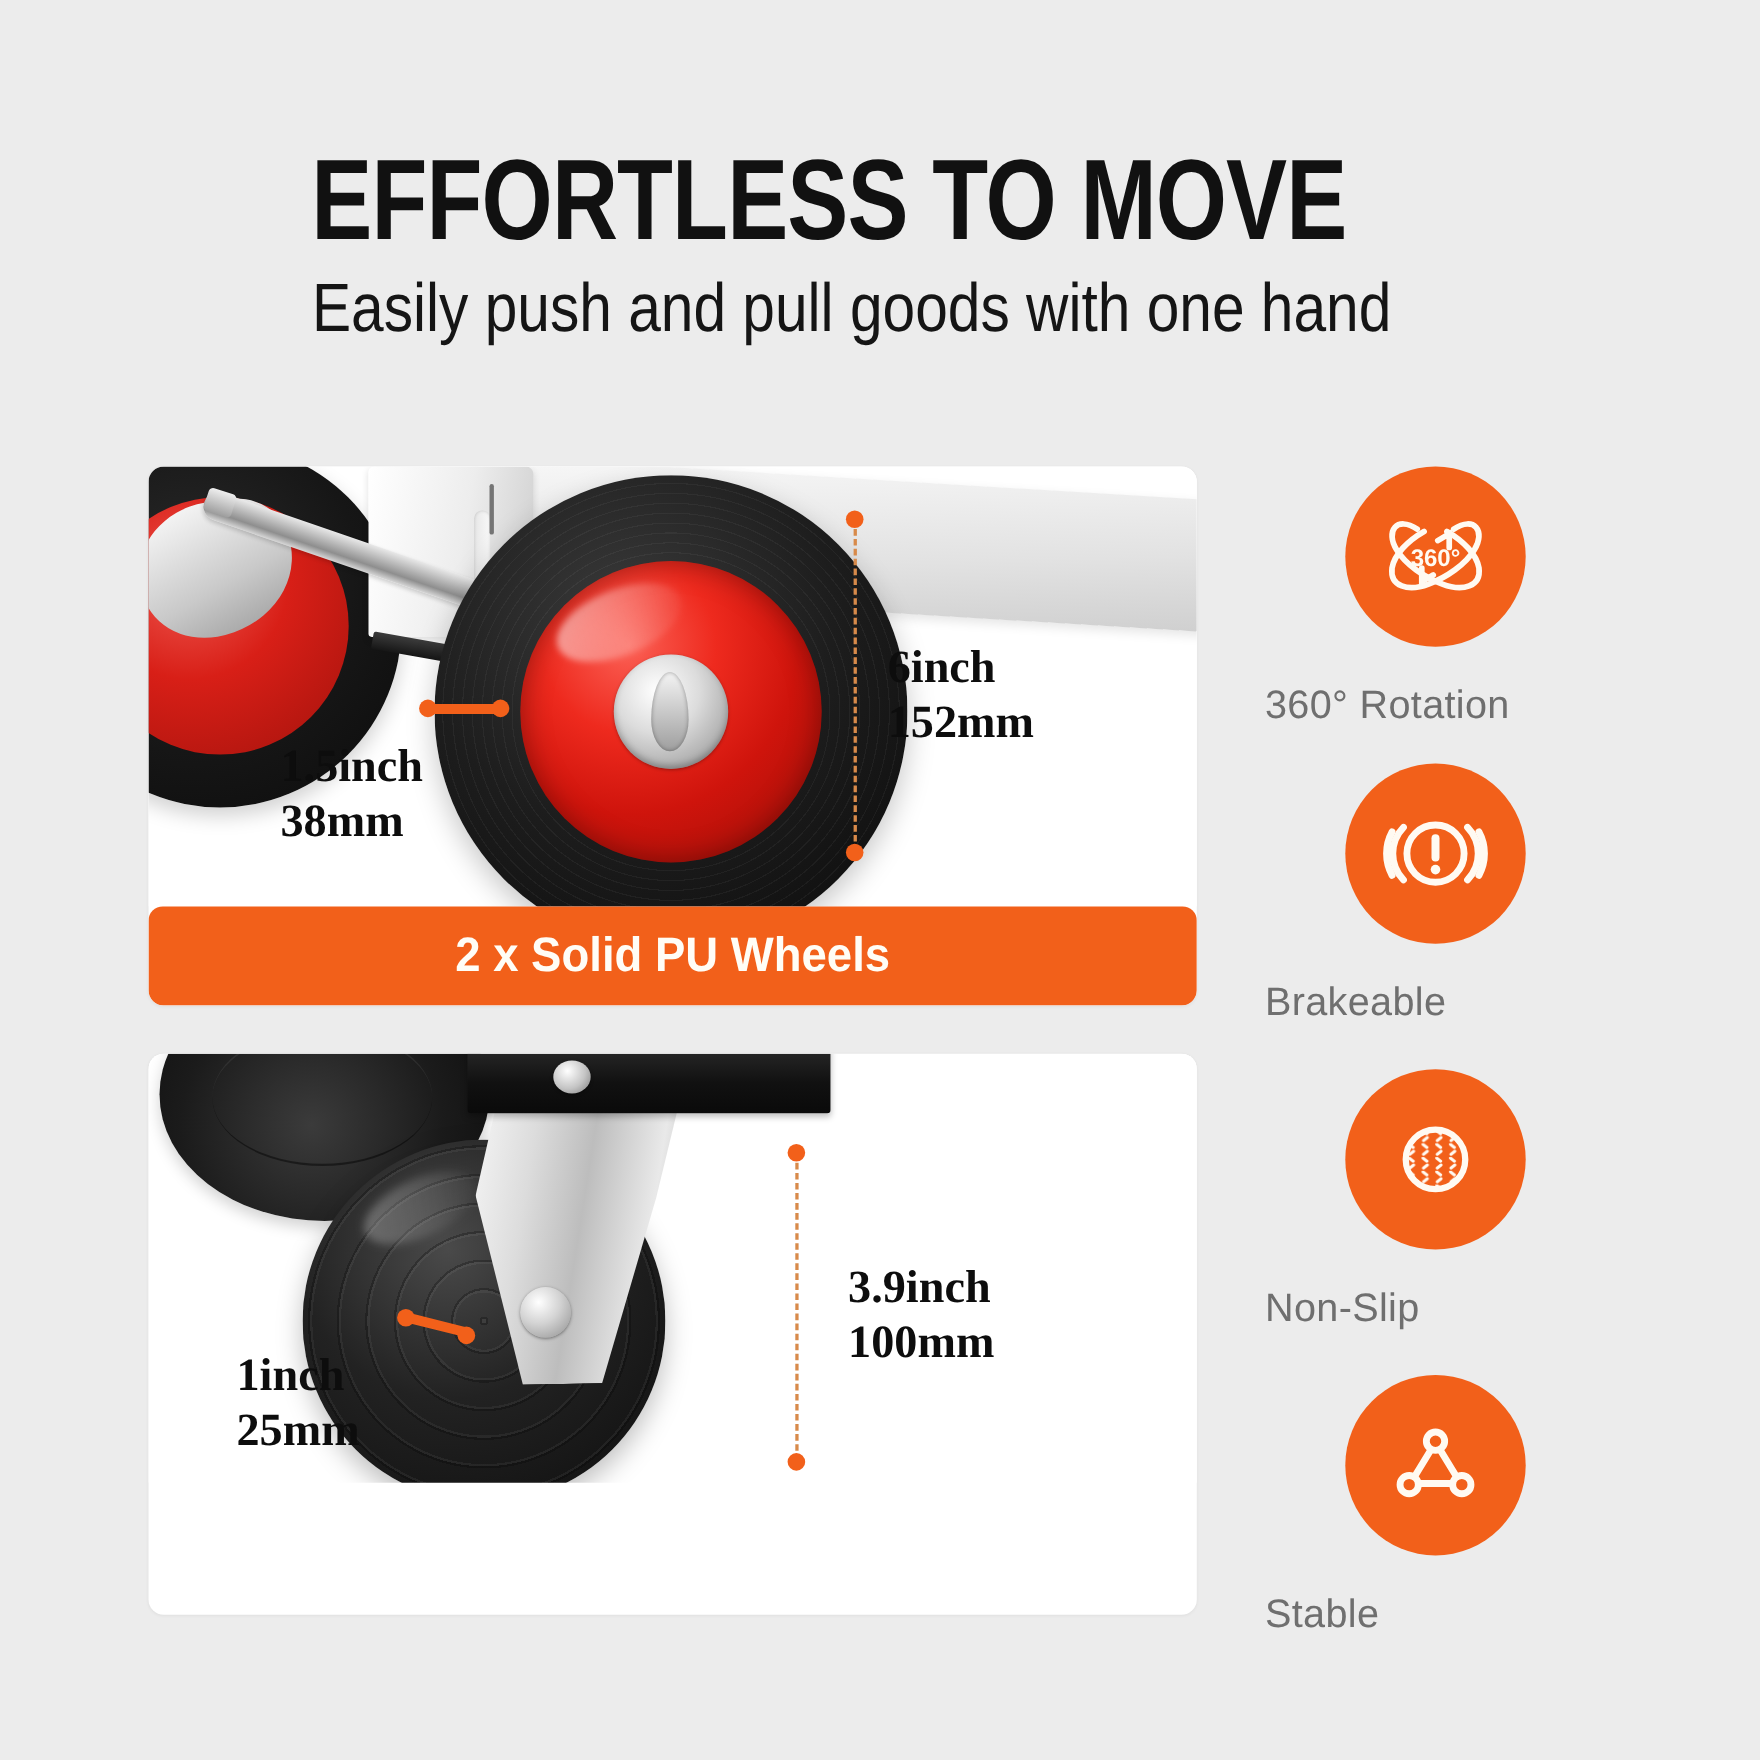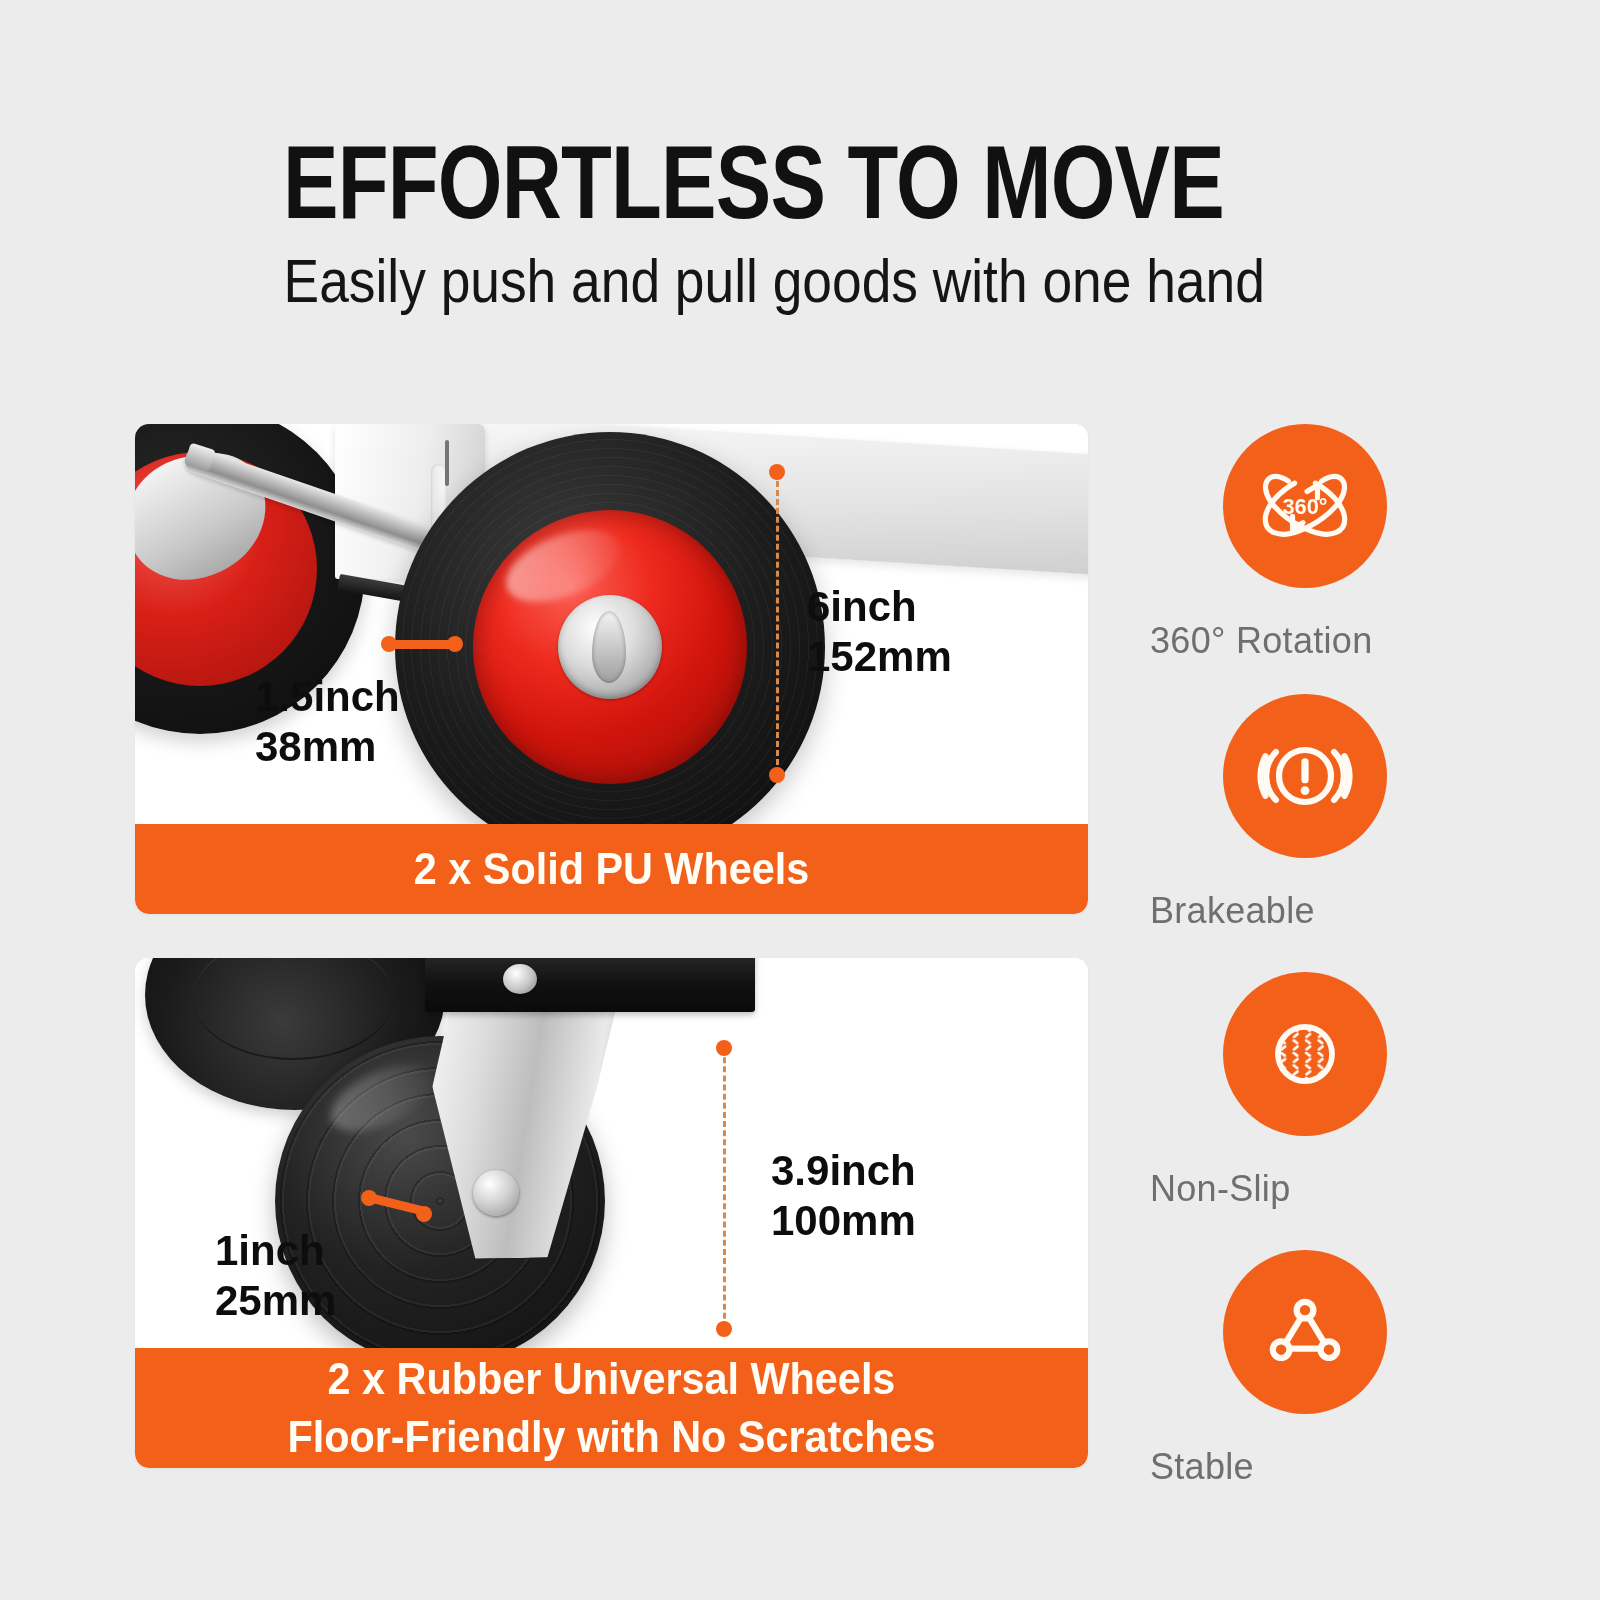--- a/index.html
+++ b/index.html
@@ -78,20 +78,21 @@
     position: absolute;
     left: 0;
     width: 953px;
     background: #f2601a;
     color: #fffdf6;
     text-align: center;
     font-family: "Liberation Sans Narrow", "Liberation Sans", sans-serif;
     font-weight: 700;
     border-bottom-left-radius: 14px;
     border-bottom-right-radius: 14px;
+    border-radius: 13px;
   }
   #banner-1 {
     top: 400px; height: 90px;
     font-size: 44px; line-height: 90px;
   }
   #banner-2 {
     top: 390px; height: 120px;
     font-size: 44px; line-height: 58px;
     padding-top: 2px;
     box-sizing: border-box;
@@ -335,21 +336,21 @@
   }
   .dim-label {
     position: absolute;
     font-family: "Liberation Sans", sans-serif;
     font-weight: 700;
     color: #0d0d0d;
     font-size: 42px;
     line-height: 50px;
     white-space: nowrap;
   }
-  .dim-label span { display: block; }
+  .dim-label span { display: block; font-family: Liberation Serif, serif; }
 
   
   .features {
     position: absolute;
     top: 424px; left: 1150px;
     width: 310px; height: 1090px;
   }
   .feature {
     position: absolute;
     left: 0; width: 310px;
@@ -450,24 +451,20 @@
 
     <div class="dim-vline" style="top:90px; left:588px; height:280px;"></div>
     <div class="dim-dot" style="top:82px; left:581px;"></div>
     <div class="dim-dot" style="top:363px; left:581px;"></div>
     <div class="dim-label" style="top:188px; left:620px;margin-left:16px;">
       <span>3.9inch</span>
       <span>100mm</span>
     </div>
   </div>
 
-  <div class="banner" id="banner-2">
-    <span class="bline">2 x Rubber Universal Wheels</span>
-    <span class="bline">Floor-Friendly with No Scratches</span>
-  </div>
 </div>
 
 <div class="features">
 
   <div class="feature" id="feature-0">
     <div class="feature-circle">
       <svg width="104" height="104" viewBox="0 0 100 100">
         <g fill="none" stroke="#fffaf2" stroke-width="5" stroke-linecap="round">
           <path d="M34 26 C16 14 6 28 16 44 C24 57 40 68 56 74 C74 81 90 76 88 60 C86 48 74 36 60 28"></path>
           <path d="M66 26 C84 14 94 28 84 44 C76 57 60 68 44 74 C26 81 10 76 12 60 C14 48 26 36 40 28"></path>

